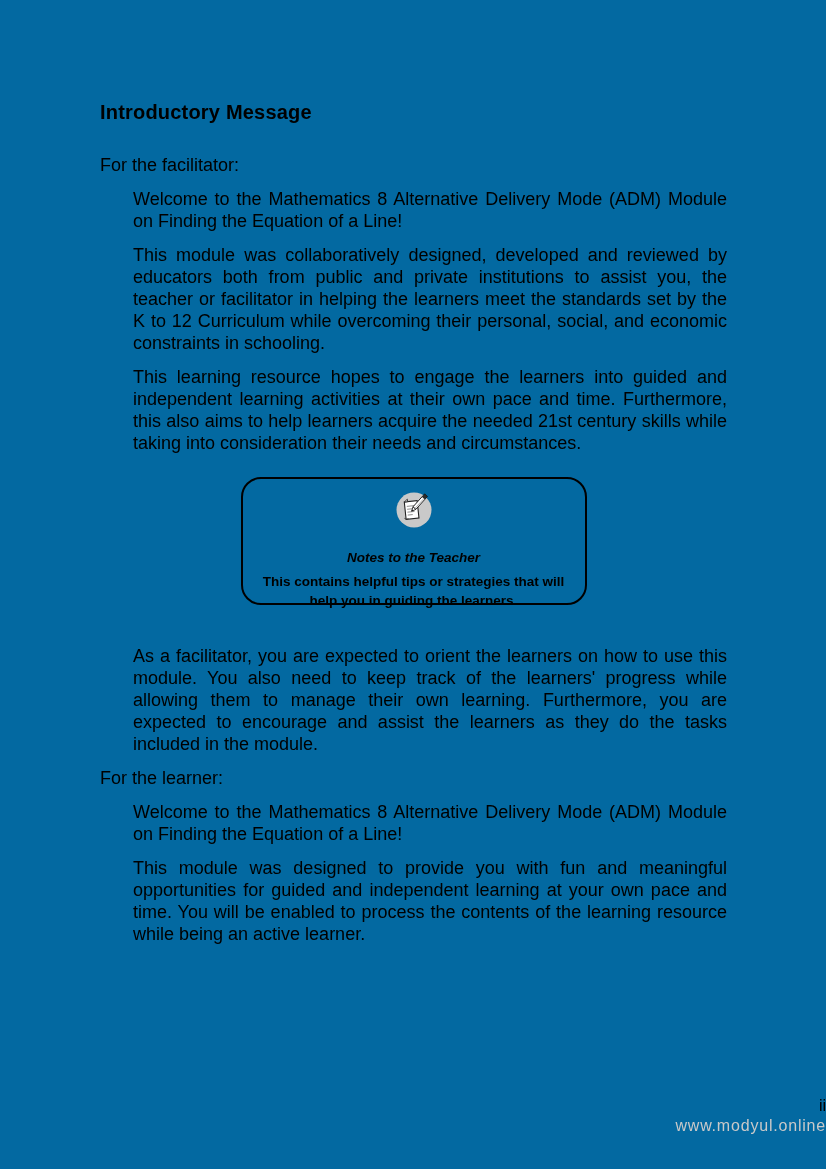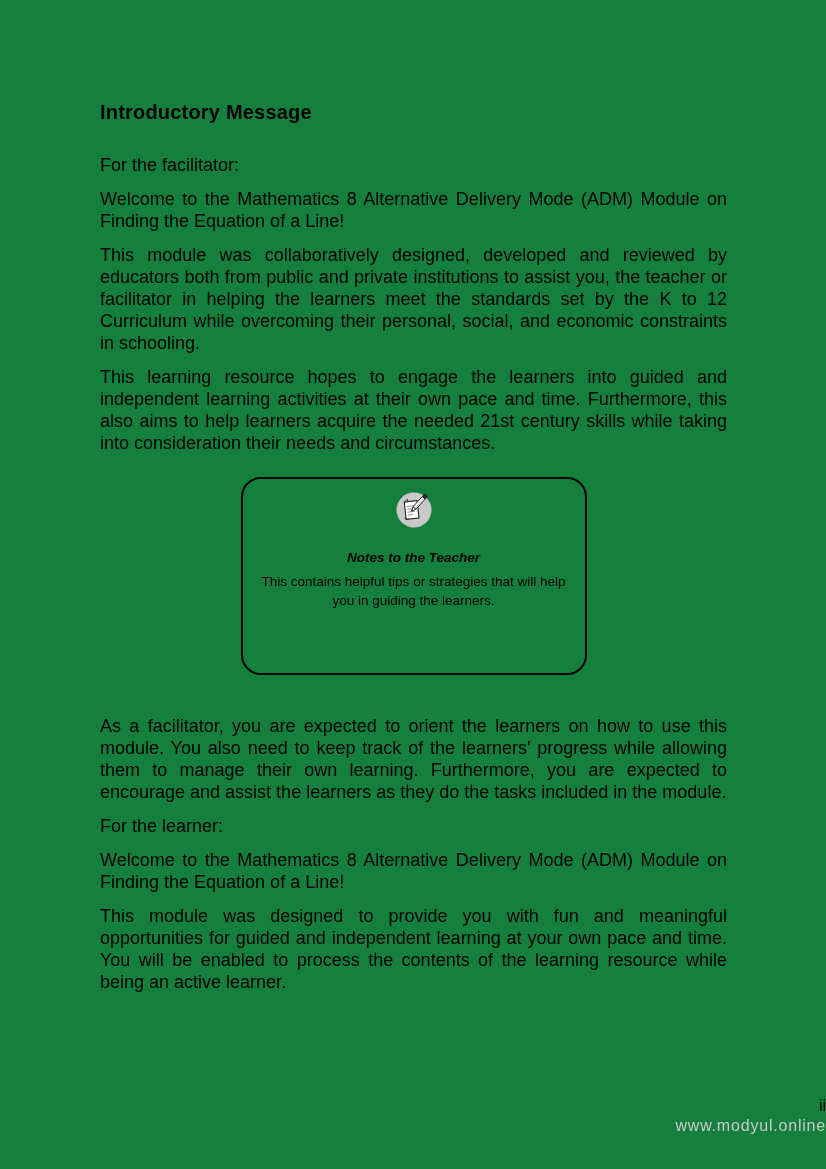--- a/index.html
+++ b/index.html
@@ -1,20 +1,20 @@
 <!DOCTYPE html>
 <html><head>
 <meta charset="utf-8">
 <style>
   html, body { margin: 0; padding: 0; background: #ffffff; }
   .page {
     position: relative;
     width: 826px;
     height: 1169px;
-    background: #15803d;
+    background: #0369a1;
     font-family: "Liberation Sans", sans-serif;
     color: #000000;
     overflow: hidden;
   }
   .content {
     position: absolute;
     left: 100px;
     top: 100px;
     width: 627px;
   }
@@ -23,43 +23,44 @@
     line-height: 24px;
     font-weight: bold;
     letter-spacing: 0.2px;
     margin: 0 0 30px 0;
   }
   p.para {
     font-size: 18px;
     line-height: 22px;
     margin: 0 0 12px 0;
   }
-  p.justify { text-align: justify; }
+  p.justify { text-align: justify; margin-left: 33px; }
   .notes-box {
     box-sizing: border-box;
     width: 346px;
-    height: 198px;
+    height: 128px;
     margin: 23px auto 40px auto;
     border: 2px solid #000000;
     border-radius: 20px;
     text-align: center;
     padding-top: 11px;
   }
   .notes-icon-wrap { height: 40px; }
   .notes-title {
     font-size: 13.5px;
     font-weight: bold;
     font-style: italic;
     margin-top: 20px;
   }
   .notes-body {
     font-size: 13.5px;
     line-height: 19px;
     width: 322px;
     margin: 7px auto 0 auto;
+    font-weight: bold;
   }
   .footer-page-number {
     position: absolute;
     left: 0; right: 0;
     top: 1097px;
     text-align: right;
     font-size: 16px;
     color: #000000;
   }
   .footer-watermark {

